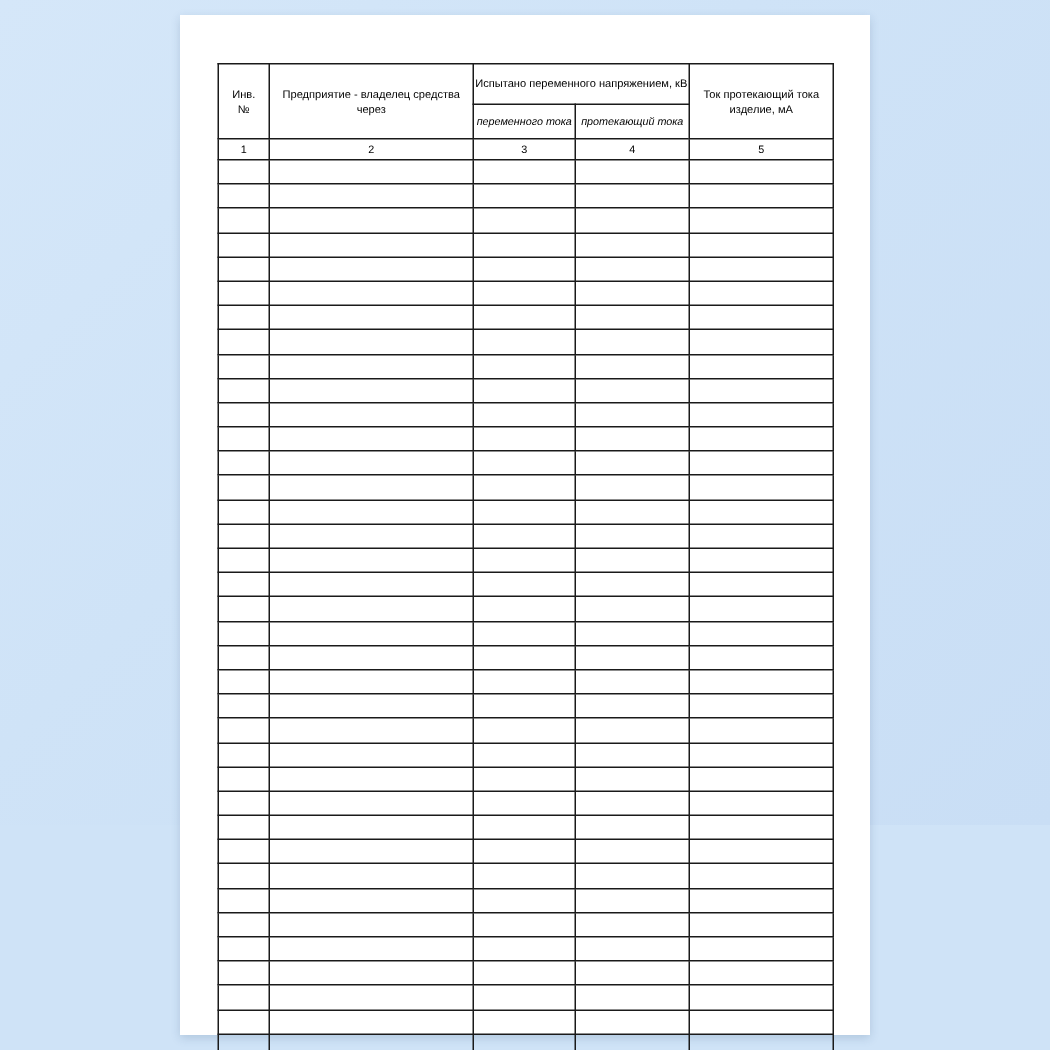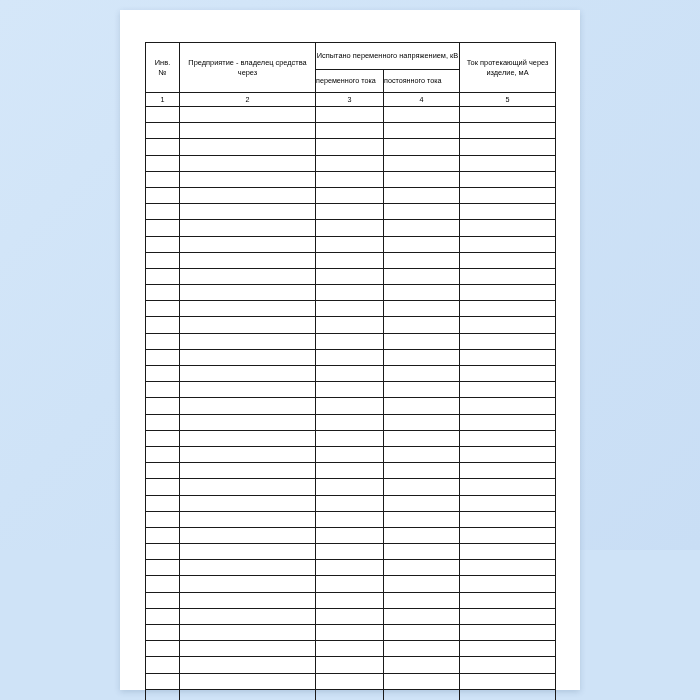--- a/index.html
+++ b/index.html
@@ -54,23 +54,25 @@
     line-height: 1.35;
     padding: 3px 2px;
   }
   .hdr-group-top {
     height: 26px;
   }
   .hdr-sub {
     height: 22px;
     font-size: 7.2px;
     font-weight: bold;
+    text-align: center;
     vertical-align: middle;
     line-height: 1.3;
     padding: 2px 1px;
+    font-style: italic;
   }
   .numrow td {
     height: 13px;
     text-align: center;
     vertical-align: middle;
     font-size: 7.2px;
   }
   .datarow td {
     height: 15.2px;
   }
@@ -93,25 +95,25 @@
             <col class="col3">
             <col class="col4">
             <col class="col5">
         </colgroup>
         <thead>
           <tr>
             <td class="hdr-cell hdr-group-top" rowspan="2" style="white-space: pre-line;">Инв.
 №</td>
             <td class="hdr-cell hdr-group-top" rowspan="2">Предприятие - владелец средства через</td>
             <td class="hdr-cell hdr-group-top" colspan="2">Испытано переменного напряжением, кВ</td>
-            <td class="hdr-cell hdr-group-top" rowspan="2">Ток протекающий через изделие, мА</td>
+            <td class="hdr-cell hdr-group-top" rowspan="2">Ток протекающий тока изделие, мА</td>
           </tr>
           <tr>
             <td class="hdr-sub">переменного тока</td>
-            <td class="hdr-sub">постоянного тока</td>
+            <td class="hdr-sub">протекающий тока</td>
           </tr>
           <tr class="numrow">
             <td>1</td>
             <td>2</td>
             <td>3</td>
             <td>4</td>
             <td>5</td>
           </tr>
         </thead>
         <tbody id="table-body">

